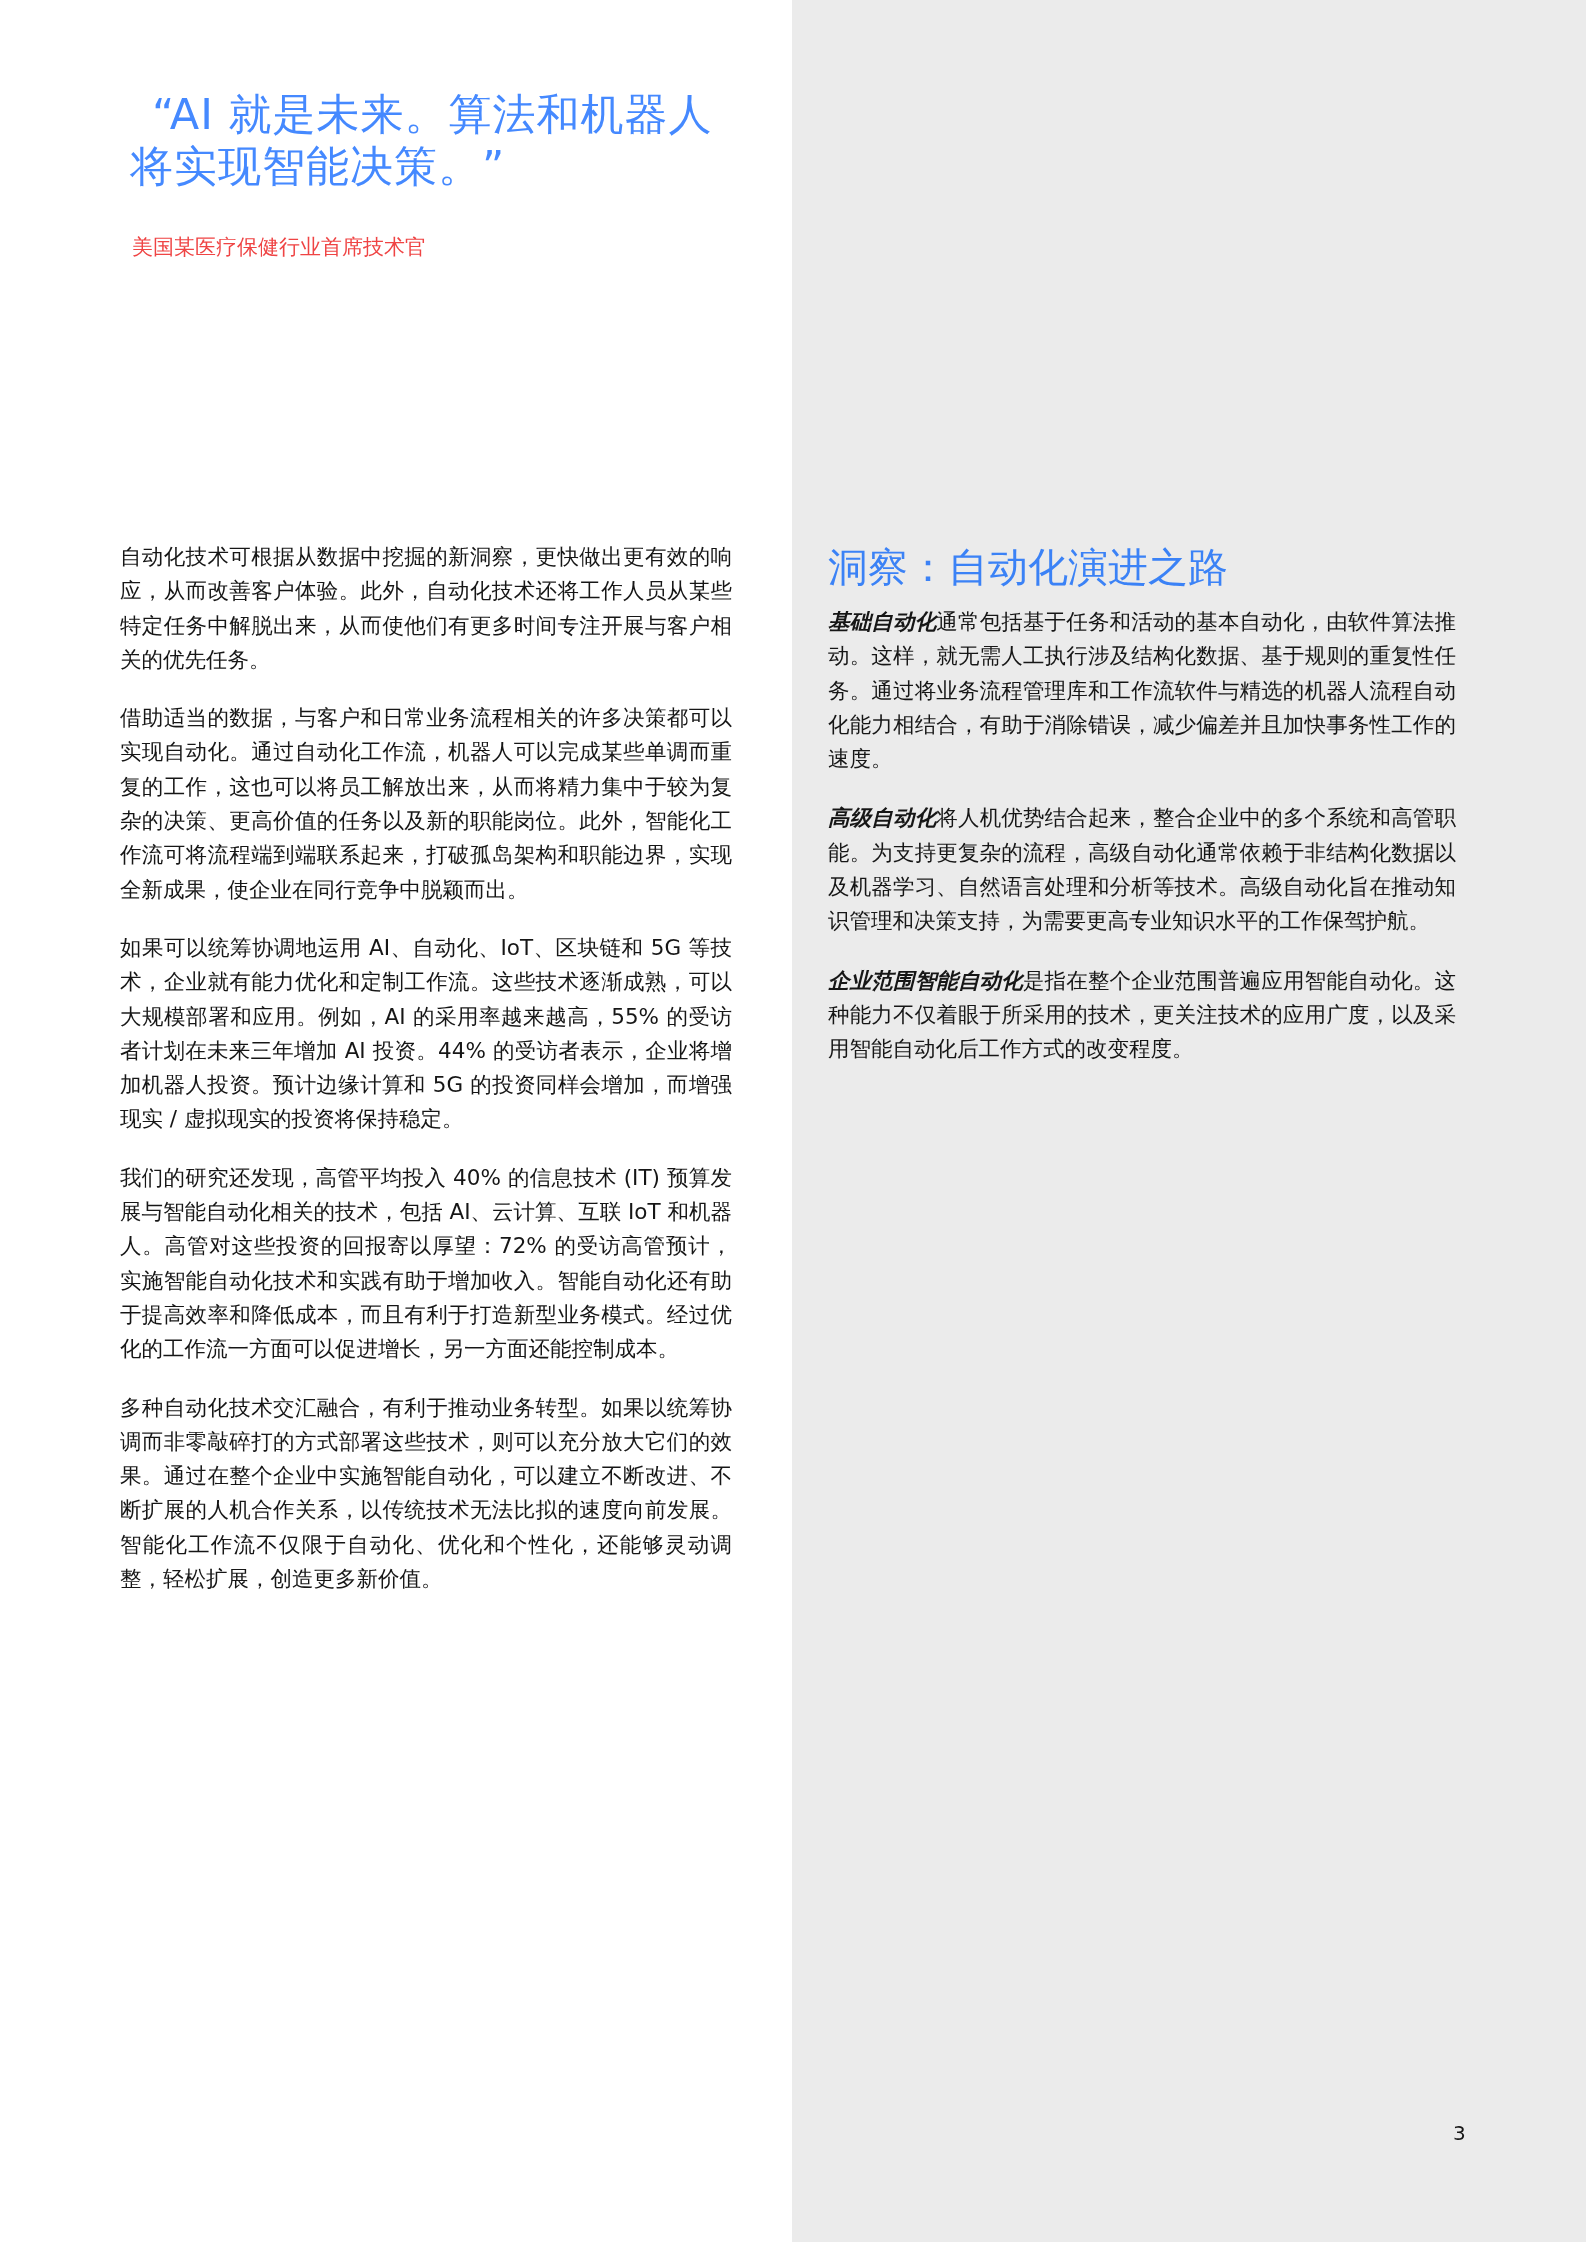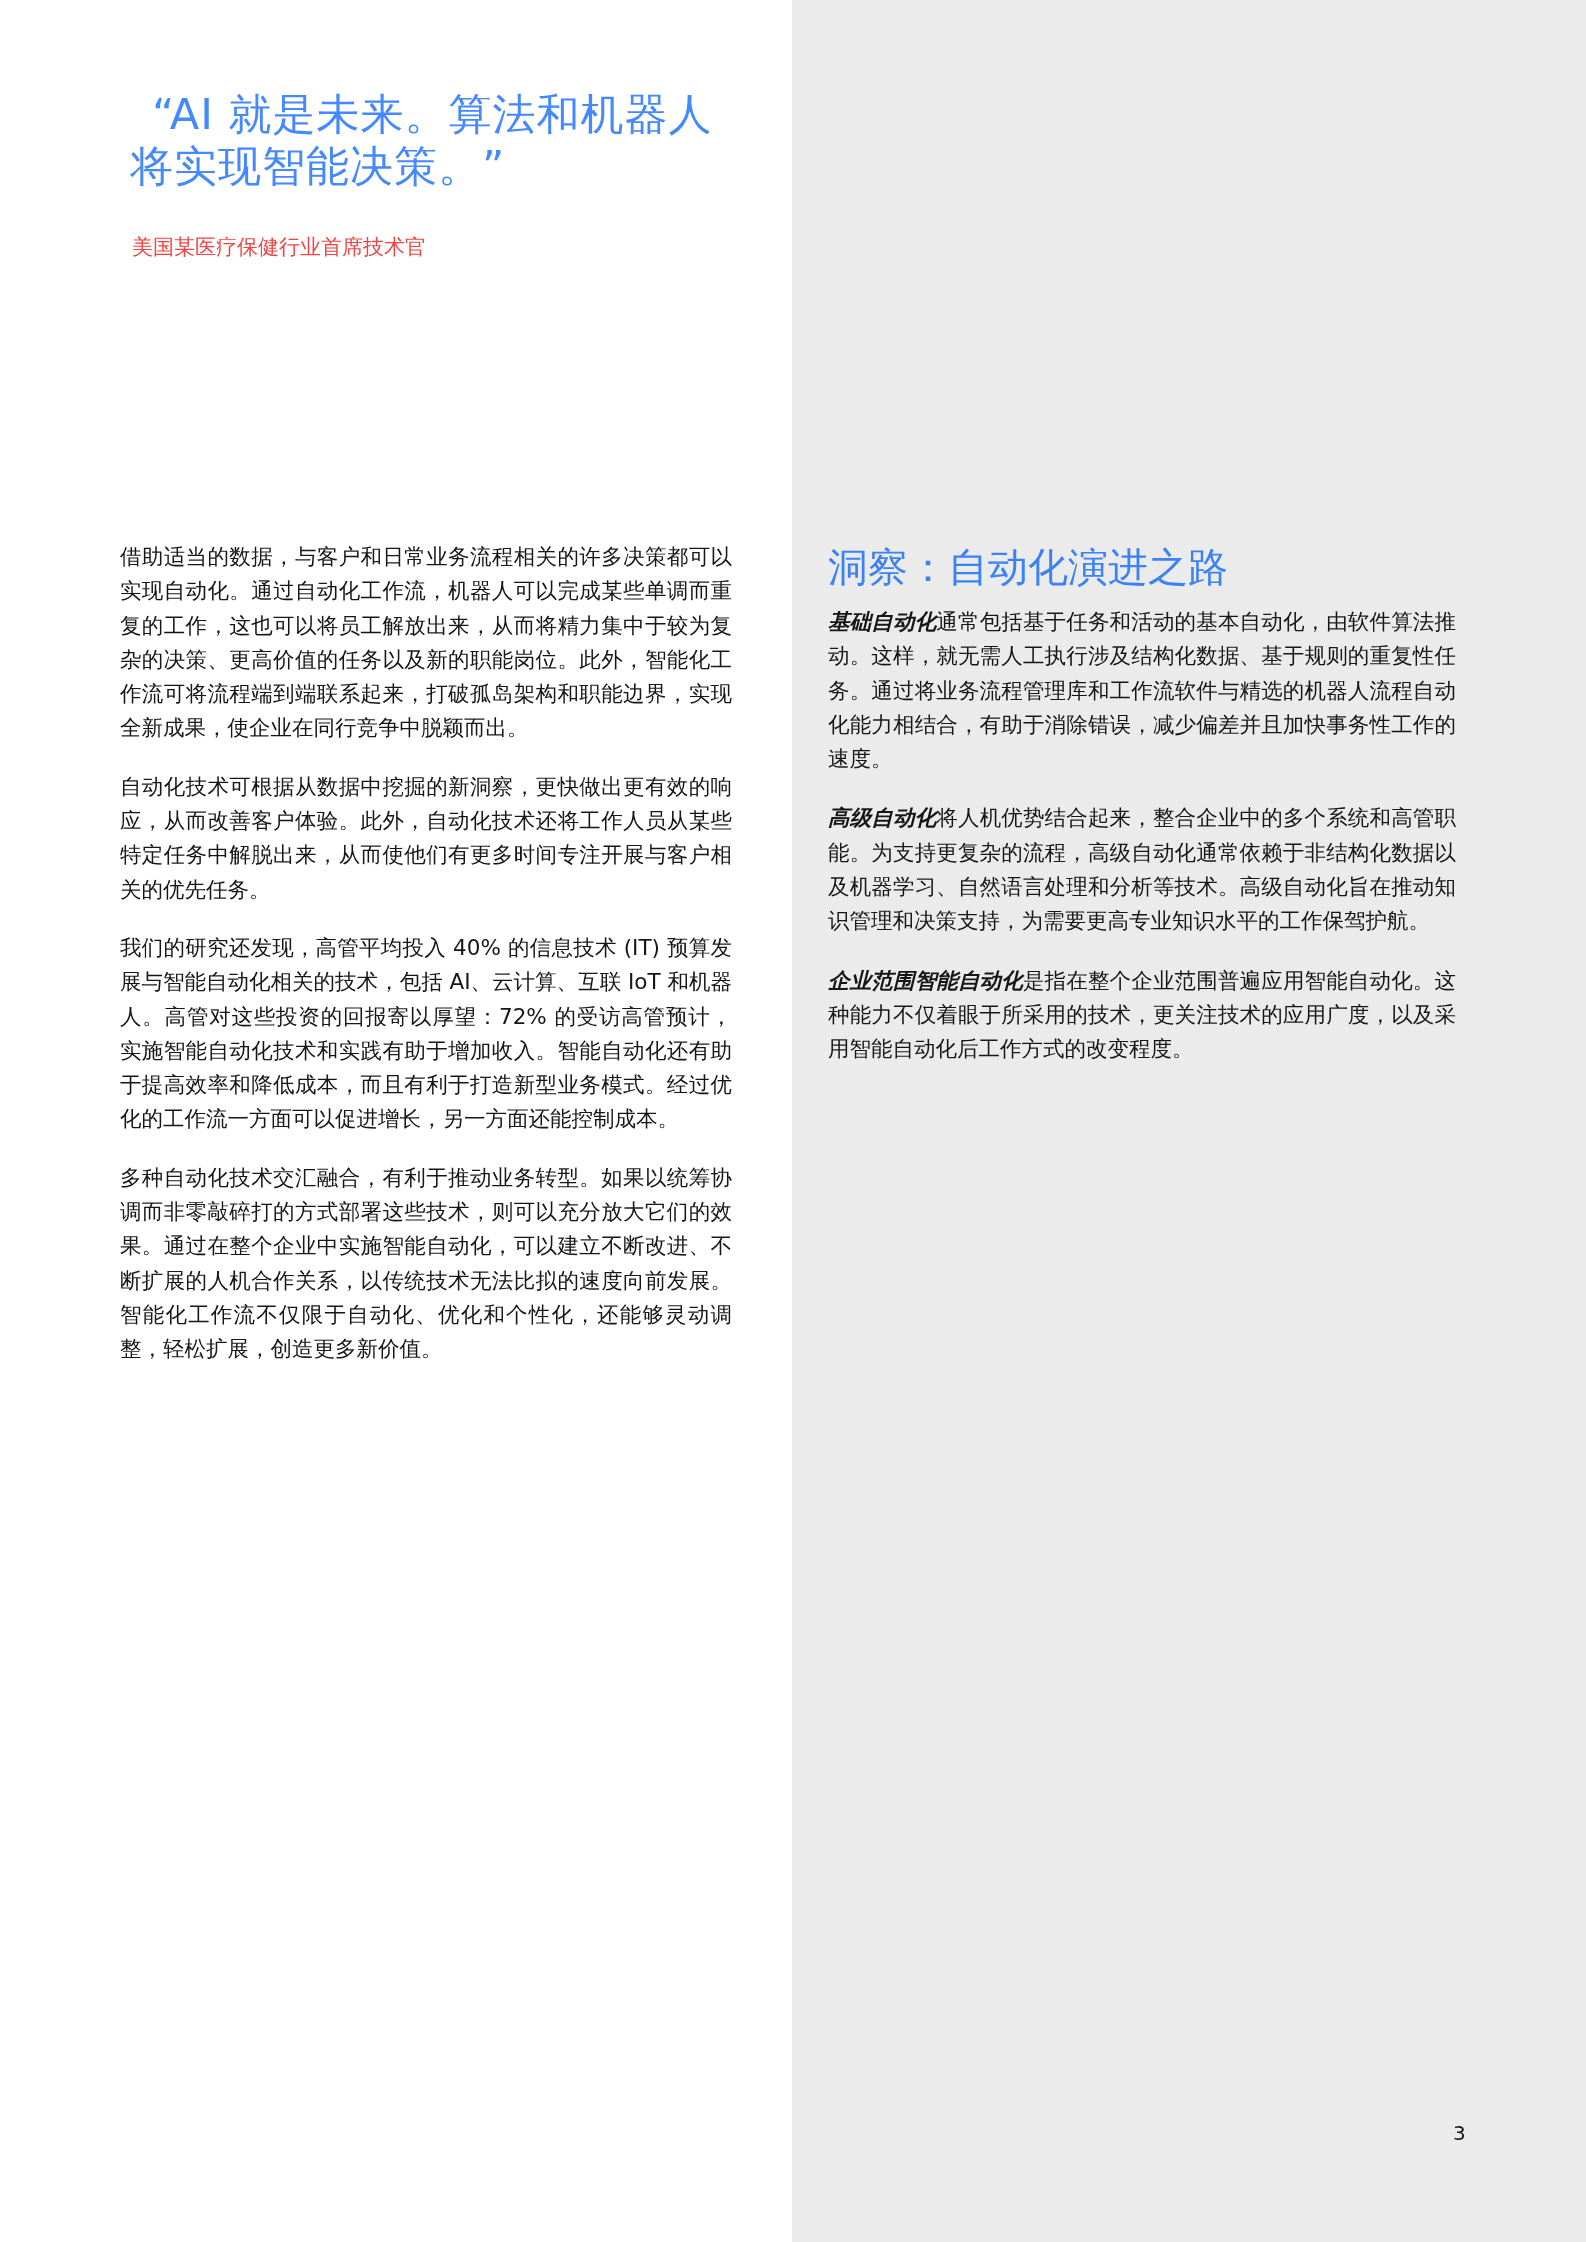--- a/index.html
+++ b/index.html
@@ -102,22 +102,23 @@
 <body>
 
 <div class="left-col"></div>
 <div class="right-col"></div>
 
 <div class="quote"><span class="open">“</span><span>AI 就是未来。算法和机器人将实现智能决策。</span><span>”</span></div>
 
 <div class="attribution">美国某医疗保健行业首席技术官</div>
 
 <div class="body-left">
+  <p class="para">自动化技术可根据从数据中挖掘的新洞察，更快做出更有效的响应，从而改善客户体验。此外，自动化技术还将工作人员从某些特定任务中解脱出来，从而使他们有更多时间专注开展与客户相关的优先任务。</p>
   <p class="para">借助适当的数据，与客户和日常业务流程相关的许多决策都可以实现自动化。通过自动化工作流，机器人可以完成某些单调而重复的工作，这也可以将员工解放出来，从而将精力集中于较为复杂的决策、更高价值的任务以及新的职能岗位。此外，智能化工作流可将流程端到端联系起来，打破孤岛架构和职能边界，实现全新成果，使企业在同行竞争中脱颖而出。</p>
-  <p class="para">自动化技术可根据从数据中挖掘的新洞察，更快做出更有效的响应，从而改善客户体验。此外，自动化技术还将工作人员从某些特定任务中解脱出来，从而使他们有更多时间专注开展与客户相关的优先任务。</p>
+  <p class="para">如果可以统筹协调地运用 AI、自动化、IoT、区块链和 5G 等技术，企业就有能力优化和定制工作流。这些技术逐渐成熟，可以大规模部署和应用。例如，AI 的采用率越来越高，55% 的受访者计划在未来三年增加 AI 投资。44% 的受访者表示，企业将增加机器人投资。预计边缘计算和 5G 的投资同样会增加，而增强现实 / 虚拟现实的投资将保持稳定。</p>
   <p class="para">我们的研究还发现，高管平均投入 40% 的信息技术 (IT) 预算发展与智能自动化相关的技术，包括 AI、云计算、互联 IoT 和机器人。高管对这些投资的回报寄以厚望：72% 的受访高管预计，实施智能自动化技术和实践有助于增加收入。智能自动化还有助于提高效率和降低成本，而且有利于打造新型业务模式。经过优化的工作流一方面可以促进增长，另一方面还能控制成本。</p>
   <p class="para">多种自动化技术交汇融合，有利于推动业务转型。如果以统筹协调而非零敲碎打的方式部署这些技术，则可以充分放大它们的效果。通过在整个企业中实施智能自动化，可以建立不断改进、不断扩展的人机合作关系，以传统技术无法比拟的速度向前发展。智能化工作流不仅限于自动化、优化和个性化，还能够灵动调整，轻松扩展，创造更多新价值。</p>
 </div>
 
 <h2 class="section-title">洞察：自动化演进之路</h2>
 
 <div class="body-right">
   <p class="para"><span class="term">基础自动化</span><span>通常包括基于任务和活动的基本自动化，由软件算法推动。这样，就无需人工执行涉及结构化数据、基于规则的重复性任务。通过将业务流程管理库和工作流软件与精选的机器人流程自动化能力相结合，有助于消除错误，减少偏差并且加快事务性工作的速度。</span></p>
   <p class="para"><span class="term">高级自动化</span><span>将人机优势结合起来，整合企业中的多个系统和高管职能。为支持更复杂的流程，高级自动化通常依赖于非结构化数据以及机器学习、自然语言处理和分析等技术。高级自动化旨在推动知识管理和决策支持，为需要更高专业知识水平的工作保驾护航。</span></p>
   <p class="para"><span class="term">企业范围智能自动化</span><span>是指在整个企业范围普遍应用智能自动化。这种能力不仅着眼于所采用的技术，更关注技术的应用广度，以及采用智能自动化后工作方式的改变程度。</span></p>

